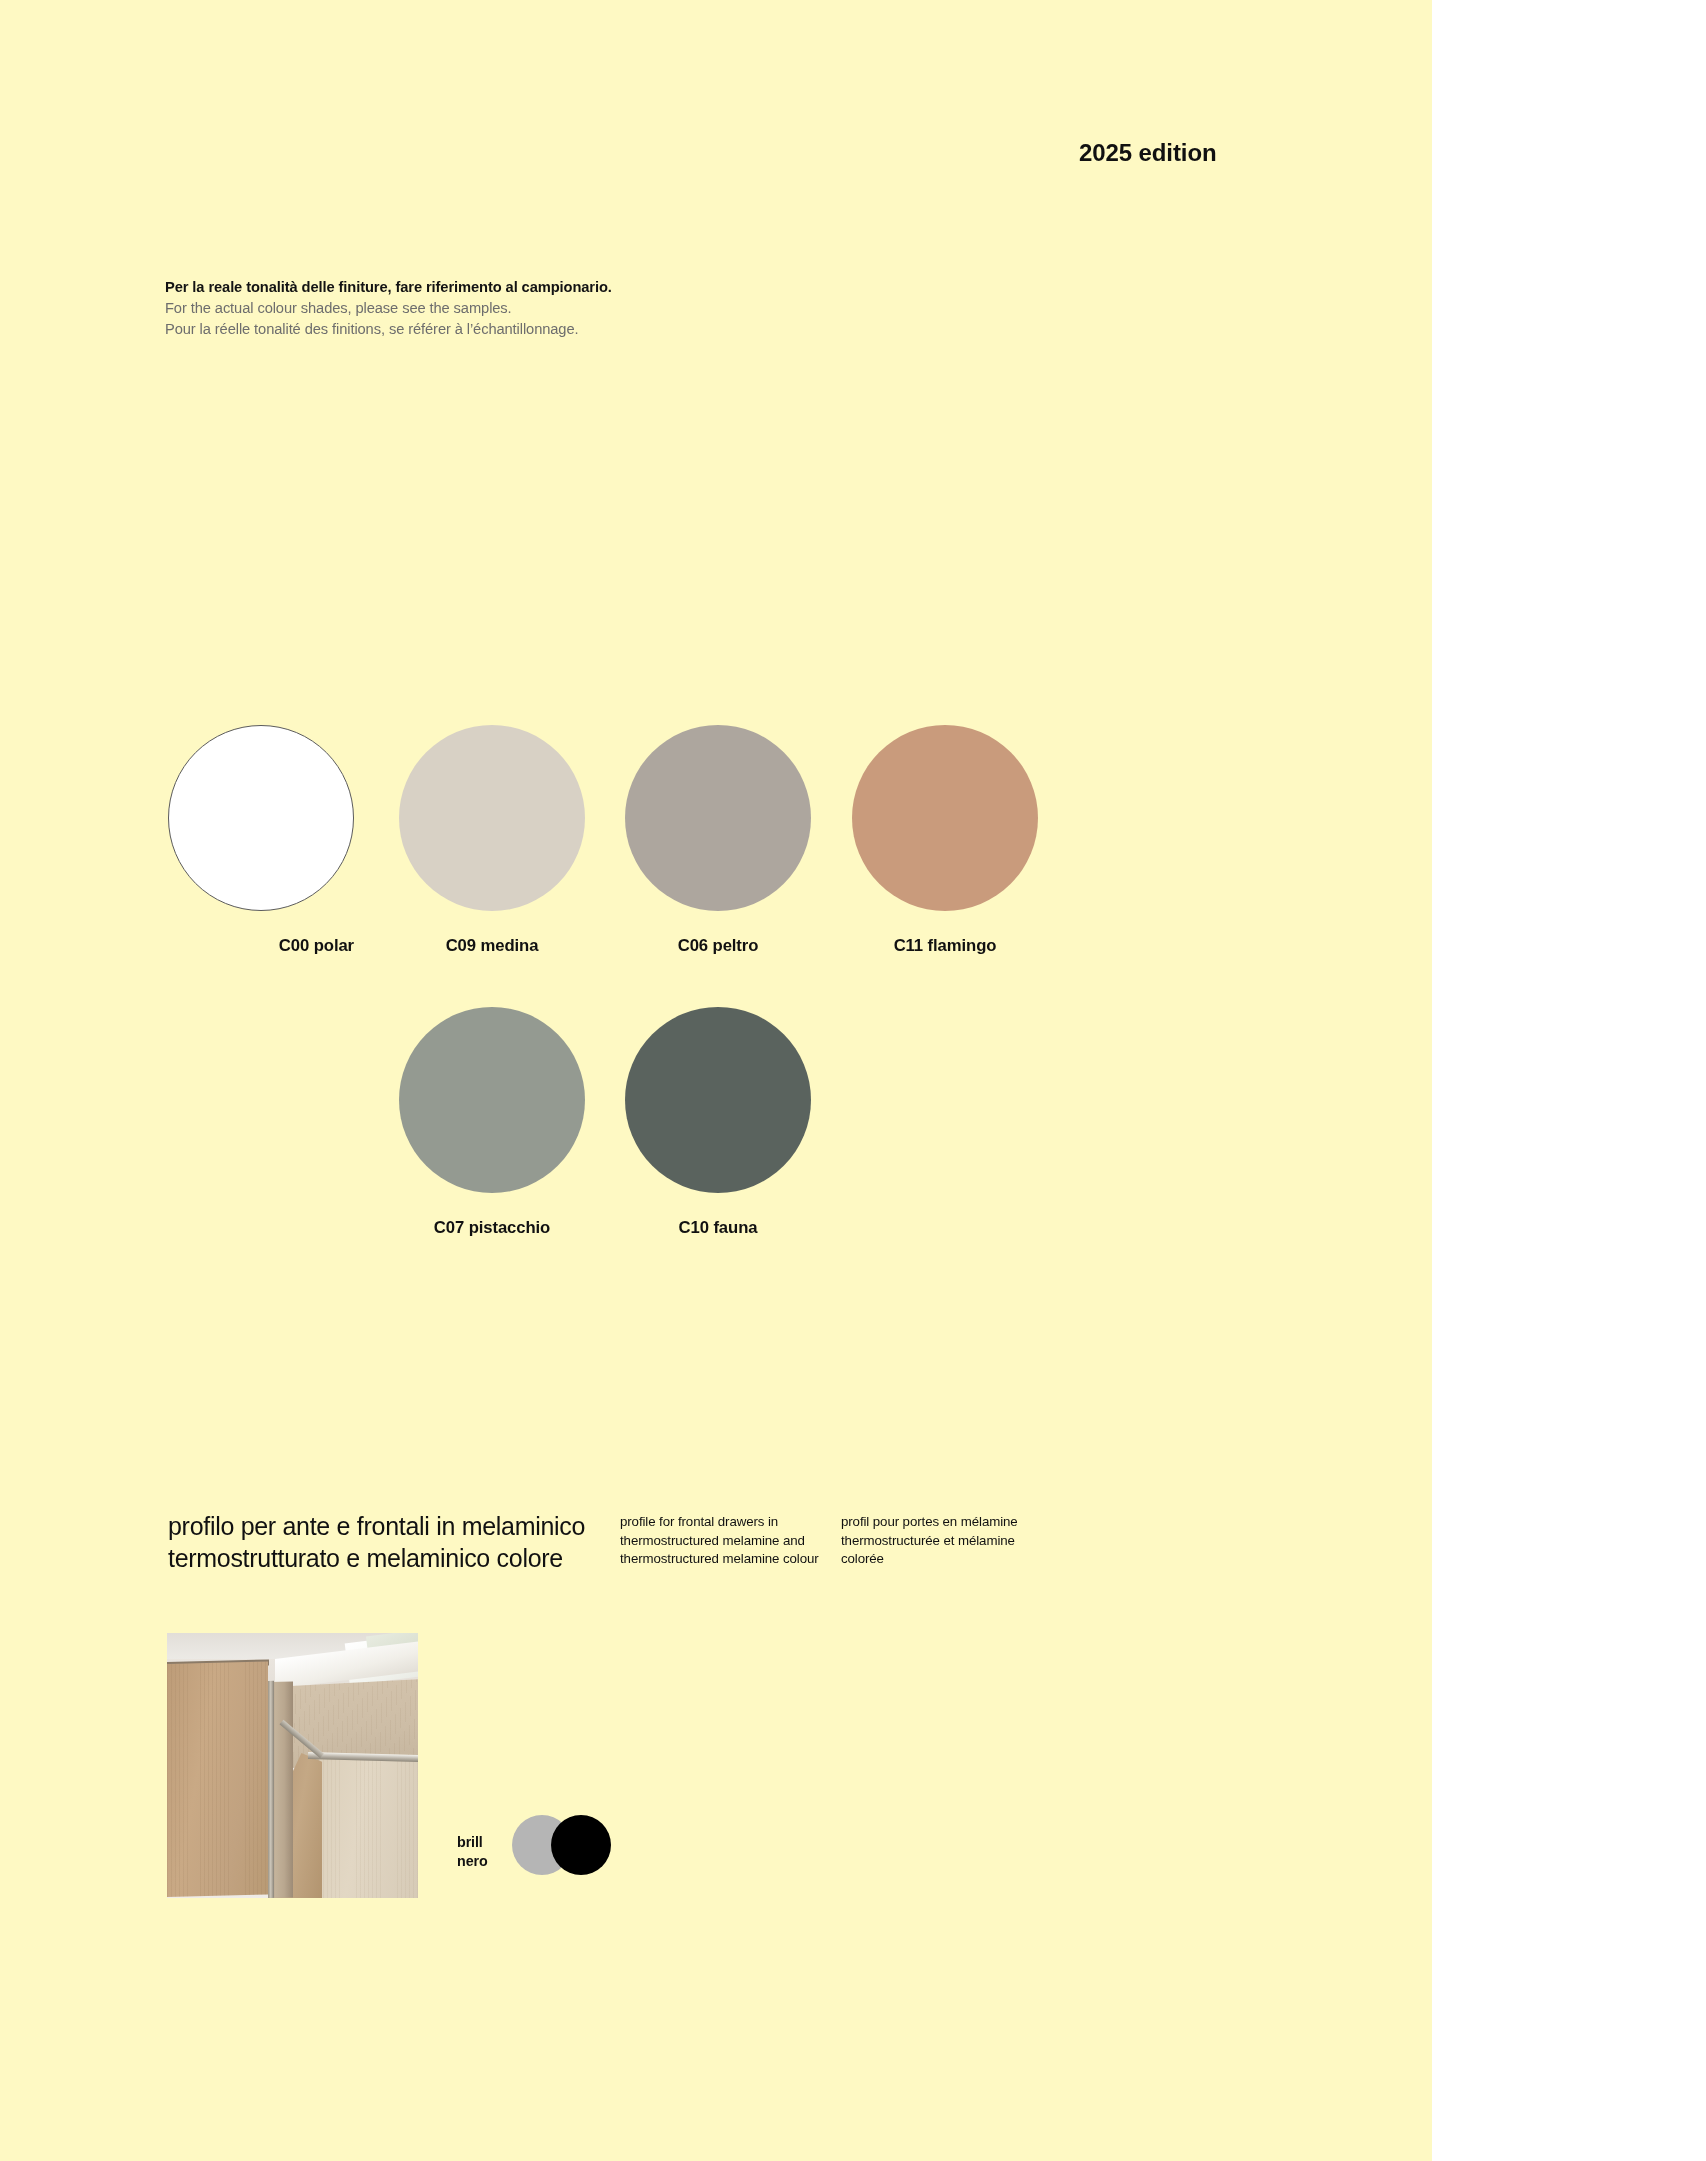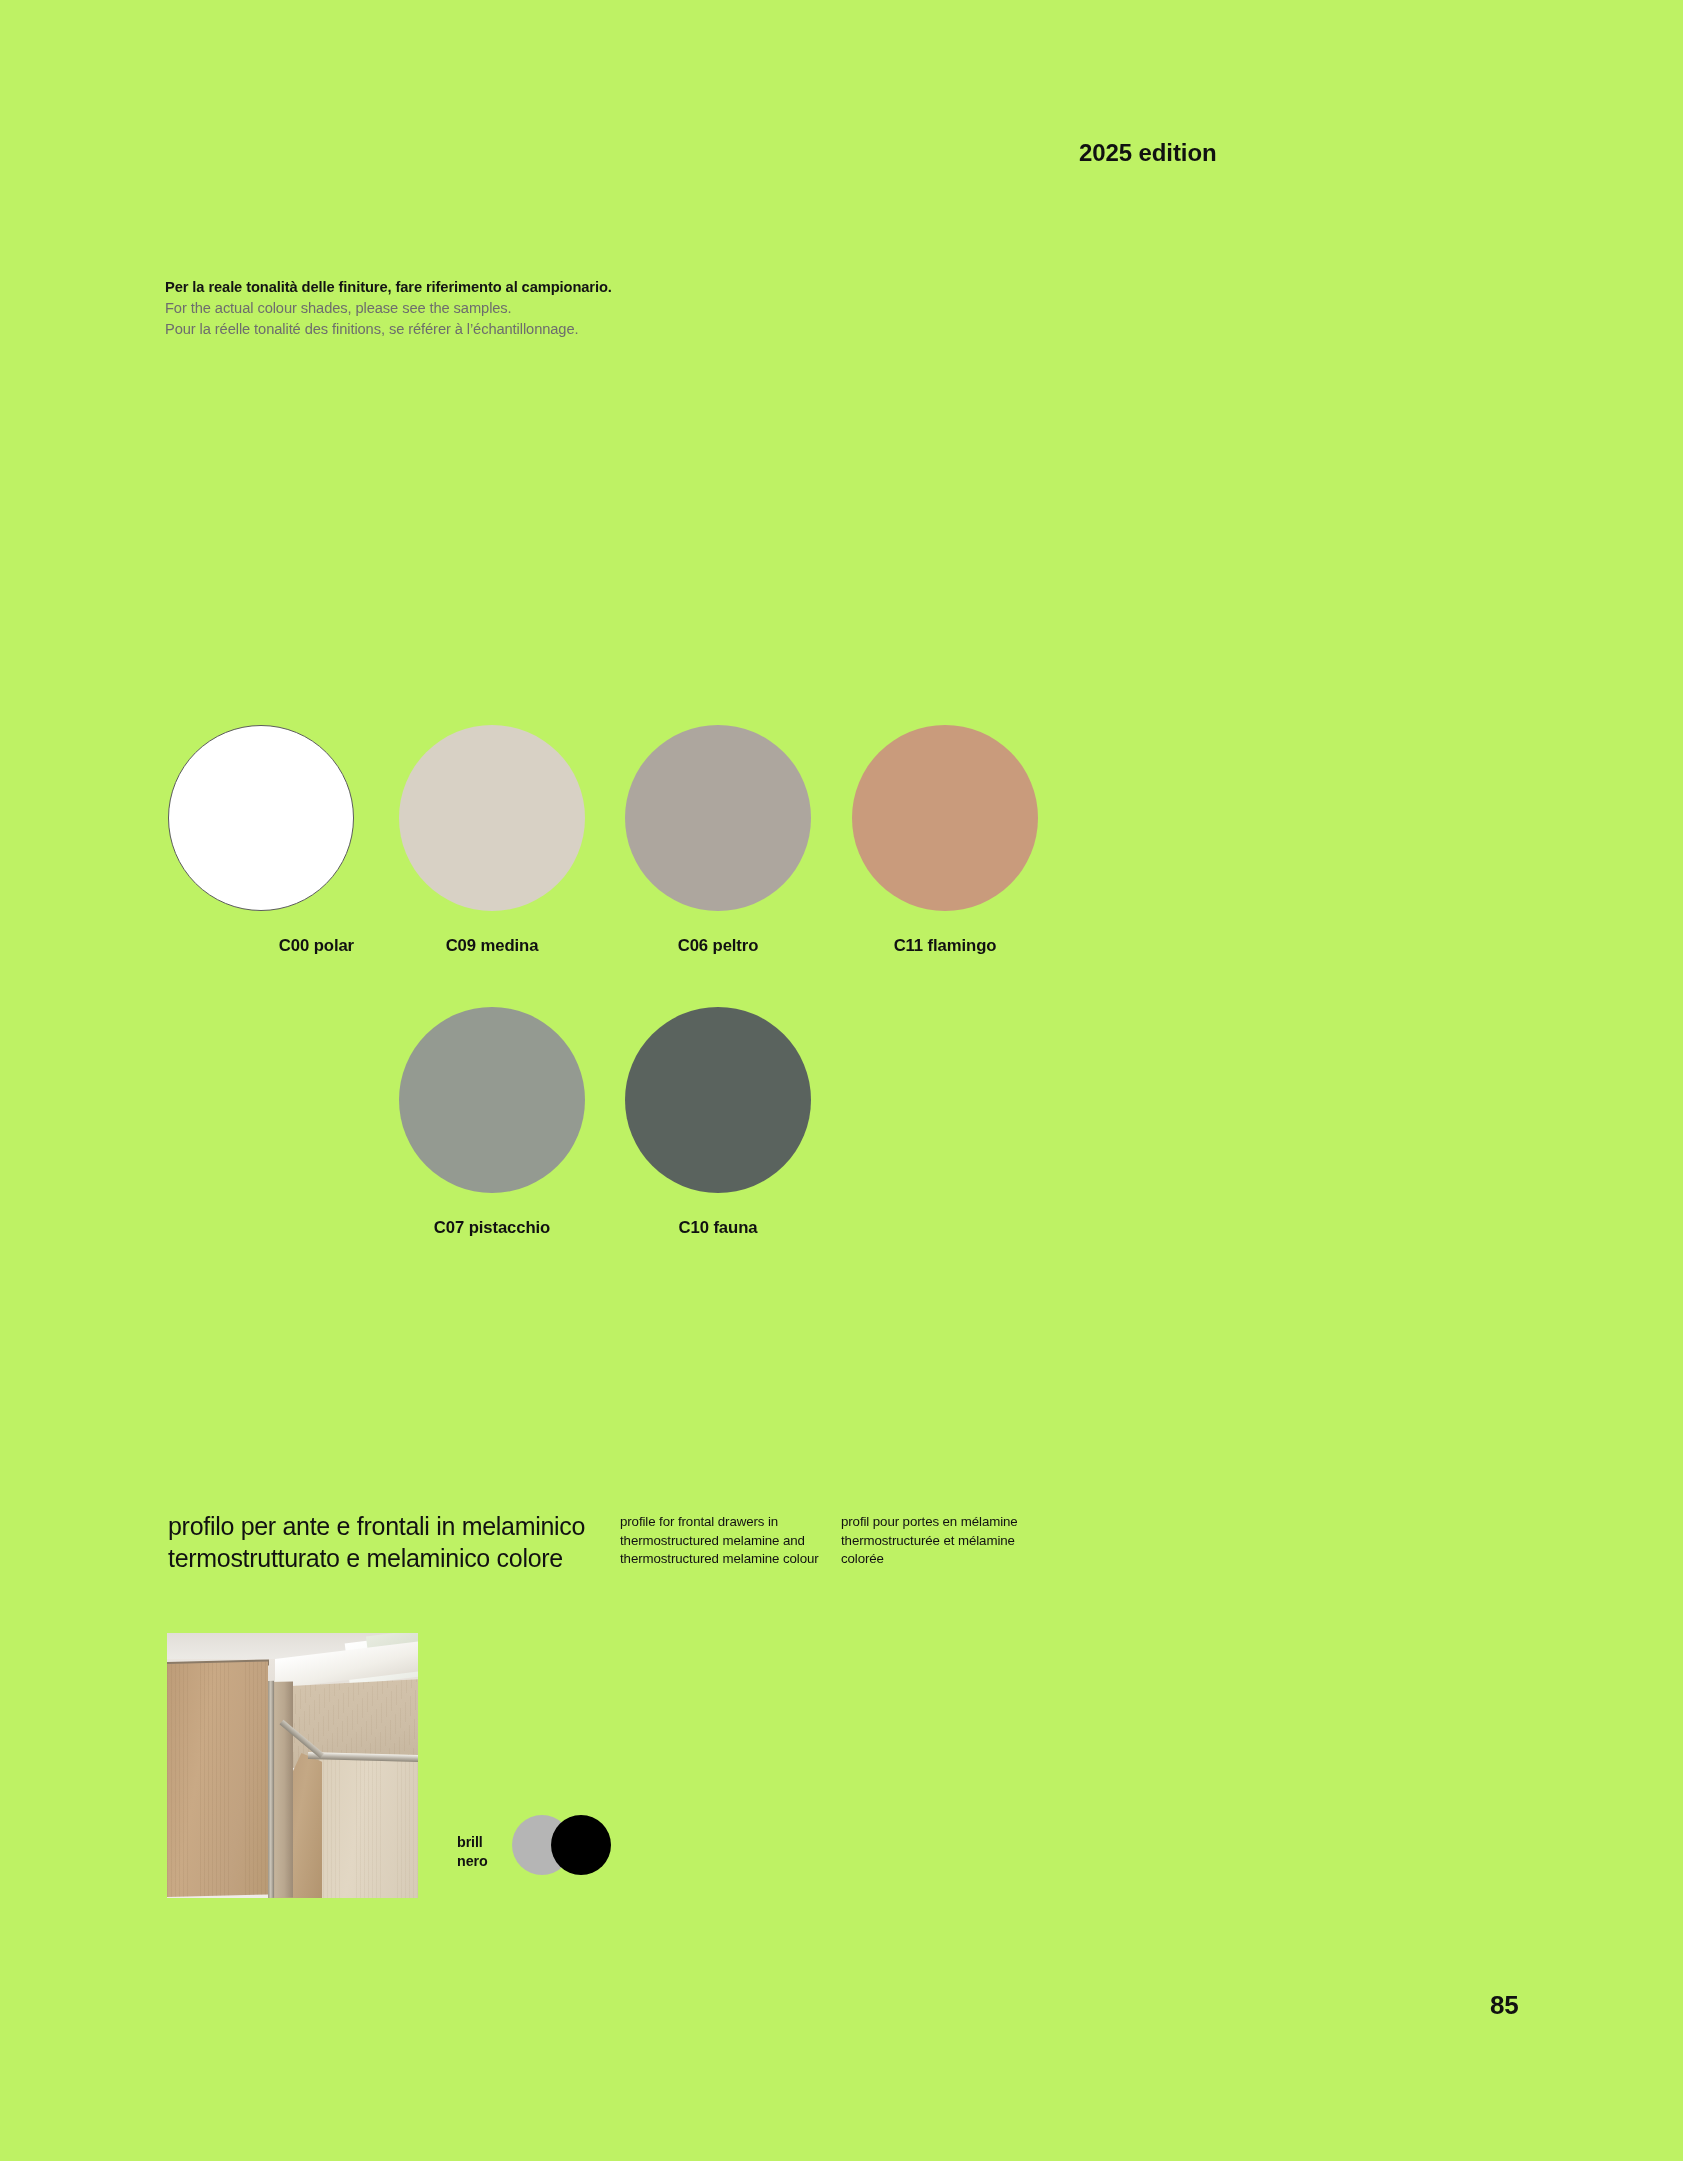--- a/index.html
+++ b/index.html
@@ -8,23 +8,23 @@
     background: #ffffff;
   }
   body {
     font-family: "Liberation Sans", sans-serif;
     color: #1a1a1a;
     -webkit-font-smoothing: antialiased;
   }
 
   .page {
     position: relative;
-    width: 1683px;
+    width: 1432px;
     height: 2161px;
-    background: #bef264;
+    background: #fef9c3;
     overflow: hidden;
   }
 
   
   .edition {
     position: absolute;
     left: 1079px;
     top: 139px;
     font-size: 24px;
     font-weight: 700;

